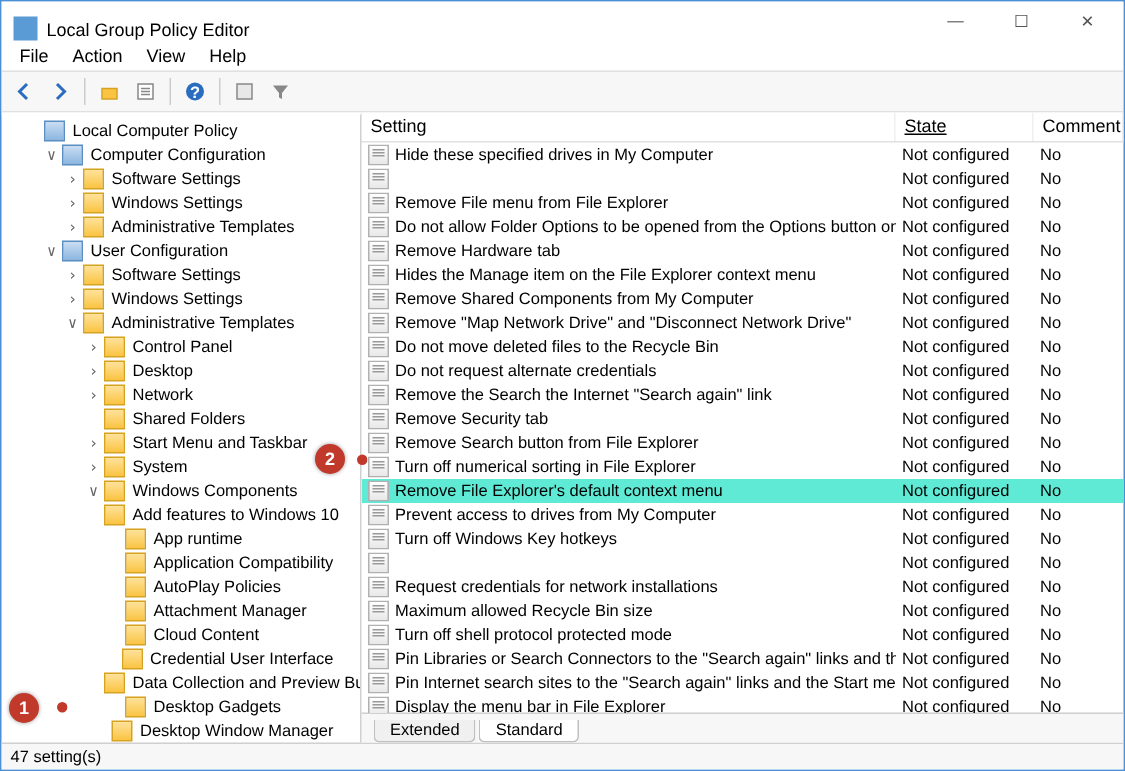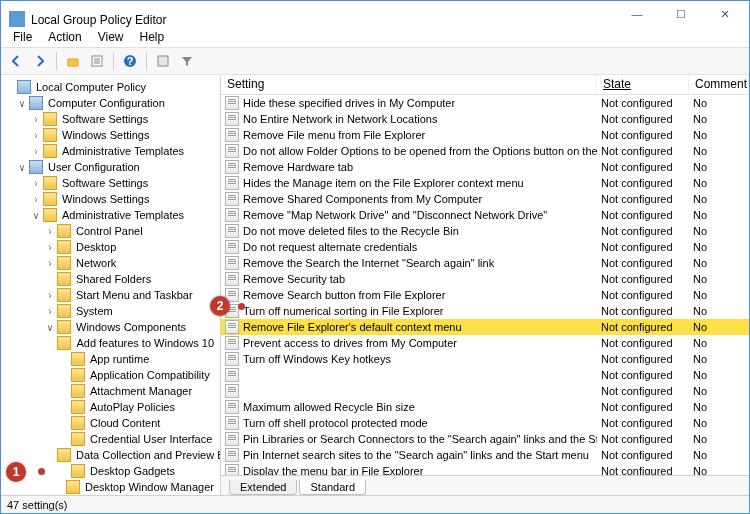--- a/index.html
+++ b/index.html
@@ -8,21 +8,21 @@
 .titlebar .app-icon { width: 16px; height: 16px; margin: 0 6px; background: #5b9bd5; }
 .titlebar .title { flex: 1; font-size: 12px; color: #000; }
 .titlebar .win-btns { display: flex; }
 .titlebar .win-btn { width: 44px; height: 26px; display: flex; align-items: center; justify-content: center; color: #555; cursor: pointer; }
 .menubar { height: 20px; display: flex; align-items: center; padding: 0 4px; background: #fff; }
 .menubar .menu-item { padding: 2px 8px; cursor: pointer; font-size: 12px; }
 .toolbar { height: 28px; display: flex; align-items: center; padding: 0 4px; border-top: 1px solid #e0e0e0; border-bottom: 1px solid #e0e0e0; background: #f7f7f7; gap: 2px; }
 .tool-btn { width: 22px; height: 22px; display: flex; align-items: center; justify-content: center; color: #555; }
 .tool-sep { width: 1px; height: 18px; background: #ccc; margin: 0 3px; }
 .content { display: flex; height: calc(100% - 26px - 20px - 28px - 18px); }
-.tree-panel { width: 220px; border-right: 1px solid #d0d0d0; overflow: auto; padding: 2px 0; position: relative; border-top: 2px solid #fff; }
+.tree-panel { width: 240px; border-right: 1px solid #d0d0d0; overflow: auto; padding: 2px 12px; position: relative; border-top: 2px solid #fff; }
 .tree-panel::-webkit-scrollbar { width: 16px; height: 16px; }
 .tree-panel::-webkit-scrollbar-thumb { background: #c0c0c0; }
 .tree-panel::-webkit-scrollbar-track { background: #f0f0f0; }
 .tree-node { display: flex; align-items: center; height: 16px; white-space: nowrap; padding-right: 4px; }
 .tree-node .expander { width: 14px; text-align: center; color: #666; cursor: pointer; font-family: monospace; font-size: 10px; }
 .tree-node .icon { width: 14px; height: 14px; margin-right: 3px; flex-shrink: 0; }
 .tree-node .label { cursor: pointer; padding: 0 2px; }
 .folder-icon { background: linear-gradient(#ffe29a,#f9c443); border: 1px solid #d6a321; }
 .comp-icon { background: linear-gradient(#c9ddf2,#8db6df); border: 1px solid #5b8ec1; }
 .list-panel { flex: 1; display: flex; flex-direction: column; min-width: 0; }
@@ -33,21 +33,21 @@
 .col-comment { width: 60px; }
 .list-body { flex: 1; overflow-y: auto; }
 .list-body::-webkit-scrollbar { width: 16px; }
 .list-body::-webkit-scrollbar-thumb { background: #c0c0c0; border: 1px solid #888; }
 .list-body::-webkit-scrollbar-track { background: #f0f0f0; }
 .row { display: flex; align-items: center; height: 16px; }
 .row .cell { padding: 0 4px; white-space: nowrap; overflow: hidden; text-overflow: ellipsis; }
 .row .c-setting { flex: 1; display: flex; align-items: center; gap: 4px; }
 .row .c-state { width: 92px; }
 .row .c-comment { width: 60px; }
-.row.highlight { background: #fde047; }
+.row.highlight { background: #5eead4; }
 .setting-icon { width: 14px; height: 14px; flex-shrink: 0; border: 1px solid #b0b0b0; background: linear-gradient(#fff,#e8e8e8); position: relative; }
 .setting-icon::after { content: ""; position: absolute; top: 2px; left: 2px; right: 2px; height: 1px; background: #999; box-shadow: 0 2px #999, 0 4px #999; }
 .tabs { height: 20px; display: flex; align-items: flex-end; padding-left: 8px; gap: 0; border-top: 1px solid #d0d0d0; background: #f7f7f7; }
 .tab { padding: 1px 10px; border: 1px solid #c0c0c0; border-top: none; border-radius: 0 0 4px 4px; background: #fff; font-size: 11px; cursor: pointer; margin-right: 2px; }
 .tab.inactive { background: #f0f0f0; }
 .statusbar { height: 18px; border-top: 1px solid #d0d0d0; display: flex; align-items: center; padding: 0 6px; background: #f7f7f7; font-size: 11px; }
 .marker { position: absolute; width: 20px; height: 20px; border-radius: 50%; background: #c0392b; color: #fff; display: flex; align-items: center; justify-content: center; font-weight: bold; font-size: 12px; z-index: 100; box-shadow: 0 0 3px rgba(0,0,0,0.4); }
 .marker-dot { position: absolute; width: 7px; height: 7px; border-radius: 50%; background: #c0392b; z-index: 99; }
 </style>
 </head>
@@ -208,26 +208,26 @@
         <span class="label">App runtime</span>
       </div>
     <div class="tree-node" style="padding-left:56px">
         <span class="expander"></span>
         <span class="icon folder-icon"></span>
         <span class="label">Application Compatibility</span>
       </div>
     <div class="tree-node" style="padding-left:56px">
         <span class="expander"></span>
         <span class="icon folder-icon"></span>
+        <span class="label">AutoPlay Policies</span>
+      </div>
+    <div class="tree-node" style="padding-left:56px">
+        <span class="expander"></span>
+        <span class="icon folder-icon"></span>
         <span class="label">Attachment Manager</span>
-      </div>
-    <div class="tree-node" style="padding-left:56px">
-        <span class="expander"></span>
-        <span class="icon folder-icon"></span>
-        <span class="label">AutoPlay Policies</span>
       </div>
     <div class="tree-node" style="padding-left:56px">
         <span class="expander"></span>
         <span class="icon folder-icon"></span>
         <span class="label">Cloud Content</span>
       </div>
     <div class="tree-node" style="padding-left:56px">
         <span class="expander"></span>
         <span class="icon folder-icon"></span>
         <span class="label">Credential User Interface</span>
@@ -261,21 +261,20 @@
           <div class="cell c-setting">
             <span class="setting-icon"></span>
             <span>Hide these specified drives in My Computer</span>
           </div>
           <div class="cell c-state">Not configured</div>
           <div class="cell c-comment">No</div>
         </div>
         <div class="row">
           <div class="cell c-setting">
             <span class="setting-icon"></span>
-            <span>No Entire Network in Network Locations</span>
           </div>
           <div class="cell c-state">Not configured</div>
           <div class="cell c-comment">No</div>
         </div>
         <div class="row">
           <div class="cell c-setting">
             <span class="setting-icon"></span>
             <span>Remove File menu from File Explorer</span>
           </div>
           <div class="cell c-state">Not configured</div>
@@ -396,20 +395,21 @@
         <div class="row">
           <div class="cell c-setting">
             <span class="setting-icon"></span>
           </div>
           <div class="cell c-state">Not configured</div>
           <div class="cell c-comment">No</div>
         </div>
         <div class="row">
           <div class="cell c-setting">
             <span class="setting-icon"></span>
+            <span>Request credentials for network installations</span>
           </div>
           <div class="cell c-state">Not configured</div>
           <div class="cell c-comment">No</div>
         </div>
         <div class="row">
           <div class="cell c-setting">
             <span class="setting-icon"></span>
             <span>Maximum allowed Recycle Bin size</span>
           </div>
           <div class="cell c-state">Not configured</div>

